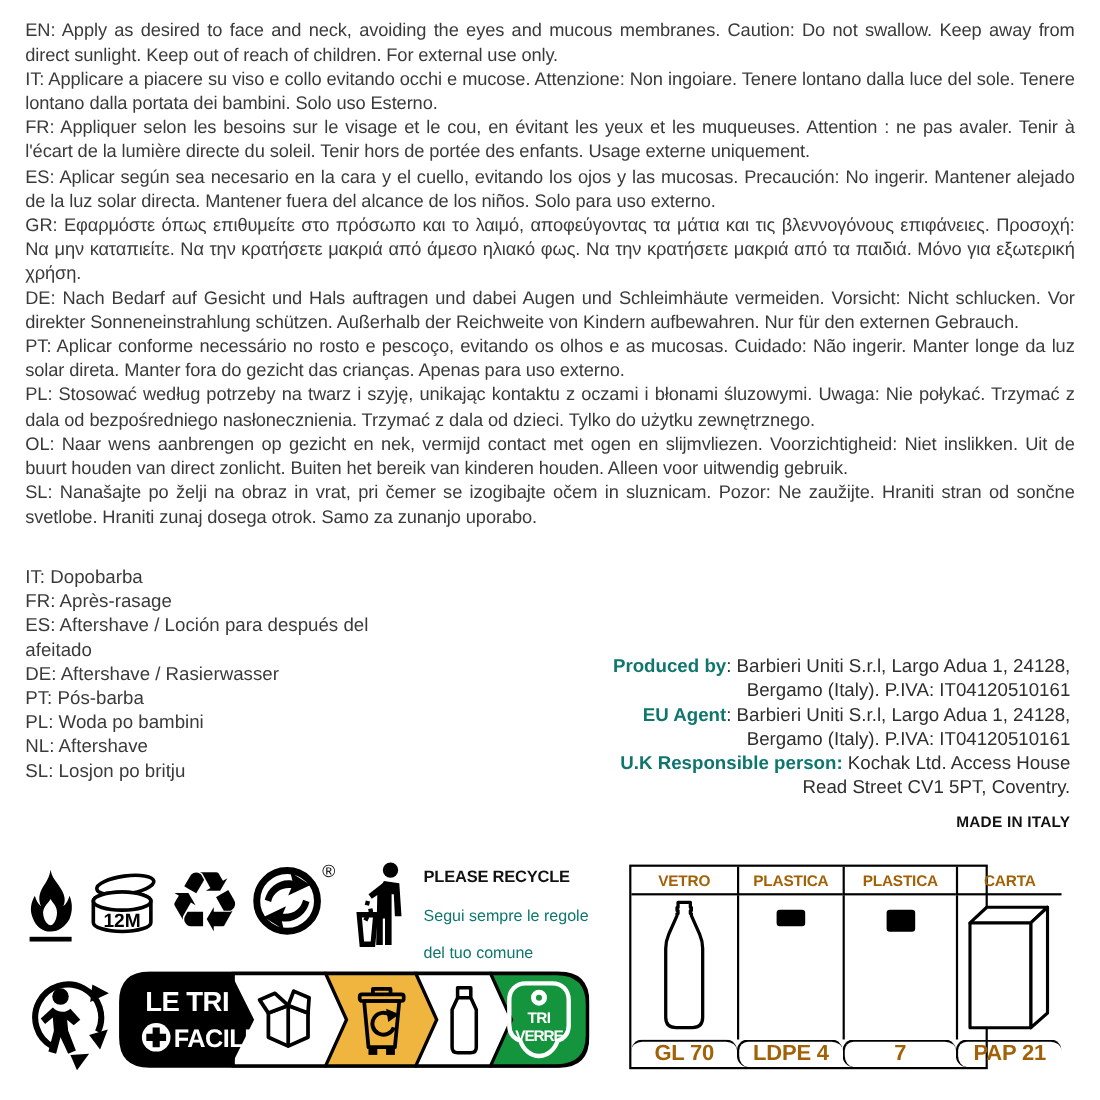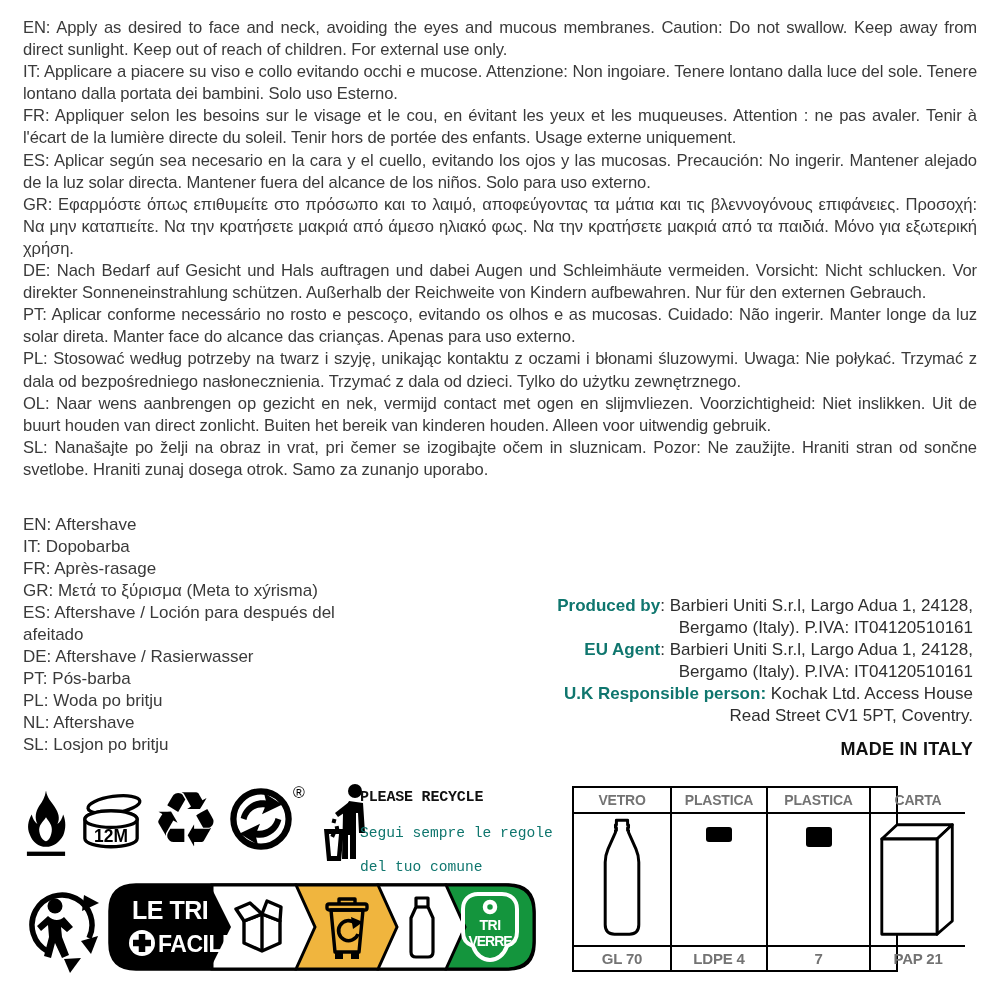--- a/index.html
+++ b/index.html
@@ -11,70 +11,68 @@
   .warnings{position:absolute;left:23px;top:17px;width:954px;
     font-size:16.6px;line-height:22.1px;text-align:justify;letter-spacing:-0.1px;}
   .warnings p{margin:0;}
   
   .names{position:absolute;left:23px;top:514px;width:330px;font-size:17px;line-height:22px;}
   .names div{margin:0;}
   
   .producer{position:absolute;right:27px;top:595px;width:448px;text-align:right;
     font-size:17px;line-height:22px;color:#2e2e2e;}
   .producer b{color:#0f766e;}
-  .made-in{position:absolute;right:27px;top:739px;font-size:18px;font-weight:bold;color:#111;letter-spacing:0.2px;}
+  .made-in{position:absolute;right:27px;top:739px;font-size:14px;font-weight:bold;color:#111;letter-spacing:0.2px;}
   
   .abs{position:absolute;}
-  .notice{position:absolute;left:360px;top:789px;color:#111;line-height:18.5px;font-family:Liberation Mono, monospace;}
+  .notice{position:absolute;left:385px;top:789px;color:#111;line-height:18.5px;}
   .notice .t{font-size:15px;font-weight:bold;letter-spacing:-0.2px;}
   .notice .s{font-size:14.6px;font-weight:normal;color:#0f766e;margin-top:16px;}
   .recycle-glyph{position:absolute;left:152px;top:782px;font-size:76px;line-height:76px;color:#000;
     font-family:"DejaVu Sans", sans-serif;}
   .regmark{position:absolute;left:293px;top:784px;font-size:16px;color:#000;font-weight:normal;}
   
   .mat-table{position:absolute;left:572px;top:786px;width:326px;height:186px;
     display:grid;grid-template-columns:96px 96px 103px 96px;grid-template-rows:26px 1fr 25px;
-    border:2px solid #000;box-sizing:border-box;color:#737373;}
+    border:2px solid #000;box-sizing:border-box;color:#a16207;}
   .mat-table .cell{border-left:2px solid #000;display:flex;align-items:center;justify-content:center;}
   .mat-table .cell.first{border-left:none;}
   .mat-table .head{border-bottom:2px solid #000;font-size:14px;font-weight:bold;letter-spacing:-0.2px;}
-  .mat-table .foot{border-top:2px solid #000;font-size:15px;font-weight:bold;letter-spacing:-0.2px;}
+  .mat-table .foot{border-top:2px solid #000;font-size:20px;font-weight:bold;letter-spacing:-0.2px;border-radius:10px;}
   .mat-table .body{align-items:flex-start;}
   .mat-table .body.mid{padding-top:13px;}
   .mat-table .body.tall{align-items:center;}
   .cap-small{width:26px;height:15px;background:#000;border-radius:3px;}
   .cap-big{width:26px;height:20px;background:#000;border-radius:3px;}
 </style>
 </head>
 <body>
 
 <div class="canvas">
 
   <section class="warnings">
     <p><span>EN: </span><span>Apply as desired to face and neck, avoiding the eyes and mucous membranes. Caution: Do not swallow. Keep away from direct sunlight. Keep out of reach of children. For external use only.</span></p>
     <p><span>IT: </span><span>Applicare a piacere su viso e collo evitando occhi e mucose. Attenzione: Non ingoiare. Tenere lontano dalla luce del sole. Tenere lontano dalla portata dei bambini. Solo uso Esterno.</span></p>
     <p><span>FR: </span><span>Appliquer selon les besoins sur le visage et le cou, en évitant les yeux et les muqueuses. Attention : ne pas avaler. Tenir à l'écart de la lumière directe du soleil. Tenir hors de portée des enfants. Usage externe uniquement.</span></p>
     <p><span>ES: </span><span>Aplicar según sea necesario en la cara y el cuello, evitando los ojos y las mucosas. Precaución: No ingerir. Mantener alejado de la luz solar directa. Mantener fuera del alcance de los niños. Solo para uso externo.</span></p>
     <p><span>GR: </span><span>Εφαρμόστε όπως επιθυμείτε στο πρόσωπο και το λαιμό, αποφεύγοντας τα μάτια και τις βλεννογόνους επιφάνειες. Προσοχή: Να μην καταπιείτε. Να την κρατήσετε μακριά από άμεσο ηλιακό φως. Να την κρατήσετε μακριά από τα παιδιά. Μόνο για εξωτερική χρήση.</span></p>
     <p><span>DE: </span><span>Nach Bedarf auf Gesicht und Hals auftragen und dabei Augen und Schleimhäute vermeiden. Vorsicht: Nicht schlucken. Vor direkter Sonneneinstrahlung schützen. Außerhalb der Reichweite von Kindern aufbewahren. Nur für den externen Gebrauch.</span></p>
-    <p><span>PT: </span><span>Aplicar conforme necessário no rosto e pescoço, evitando os olhos e as mucosas. Cuidado: Não ingerir. Manter longe da luz solar direta. Manter face do alcance das crianças. Apenas para uso externo.</span></p>
+    <p><span>PT: </span><span>Aplicar conforme necessário no rosto e pescoço, evitando os olhos e as mucosas. Cuidado: Não ingerir. Manter longe da luz solar direta. Manter fora do gezicht das crianças. Apenas para uso externo.</span></p>
     <p><span>PL: </span><span>Stosować według potrzeby na twarz i szyję, unikając kontaktu z oczami i błonami śluzowymi. Uwaga: Nie połykać. Trzymać z dala od bezpośredniego nasłonecznienia. Trzymać z dala od dzieci. Tylko do użytku zewnętrznego.</span></p>
     <p><span>OL: </span><span>Naar wens aanbrengen op gezicht en nek, vermijd contact met ogen en slijmvliezen. Voorzichtigheid: Niet inslikken. Uit de buurt houden van direct zonlicht. Buiten het bereik van kinderen houden. Alleen voor uitwendig gebruik.</span></p>
     <p><span>SL: </span><span>Nanašajte po želji na obraz in vrat, pri čemer se izogibajte očem in sluznicam. Pozor: Ne zaužijte. Hraniti stran od sončne svetlobe. Hraniti zunaj dosega otrok. Samo za zunanjo uporabo.</span></p>
   </section>
 
   <section class="names">
-    <div><span>EN: </span><span>Aftershave</span></div>
     <div><span>IT: </span><span>Dopobarba</span></div>
     <div><span>FR: </span><span>Après-rasage</span></div>
-    <div><span>GR: </span><span>Μετά το ξύρισμα (Meta to xýrisma)</span></div>
     <div><span>ES: </span><span>Aftershave / Loción para después del afeitado</span></div>
     <div><span>DE: </span><span>Aftershave / Rasierwasser</span></div>
     <div><span>PT: </span><span>Pós-barba</span></div>
-    <div><span>PL: </span><span>Woda po britju</span></div>
+    <div><span>PL: </span><span>Woda po bambini</span></div>
     <div><span>NL: </span><span>Aftershave</span></div>
     <div><span>SL: </span><span>Losjon po britju</span></div>
   </section>
 
   <section class="producer">
     <span style="display: block;"><b>Produced by</b><span>: Barbieri Uniti S.r.l, Largo Adua 1, 24128, Bergamo (Italy).  P.IVA: IT04120510161</span></span>
     <span style="display: block;"><b>EU Agent</b><span>: Barbieri Uniti S.r.l, Largo Adua 1, 24128, Bergamo (Italy).  P.IVA: IT04120510161</span></span>
     <span style="display: block;"><b>U.K Responsible person:</b><span> Kochak Ltd. Access House Read Street CV1 5PT, Coventry.</span></span>
   </section>
   <div class="made-in">MADE IN ITALY</div>

